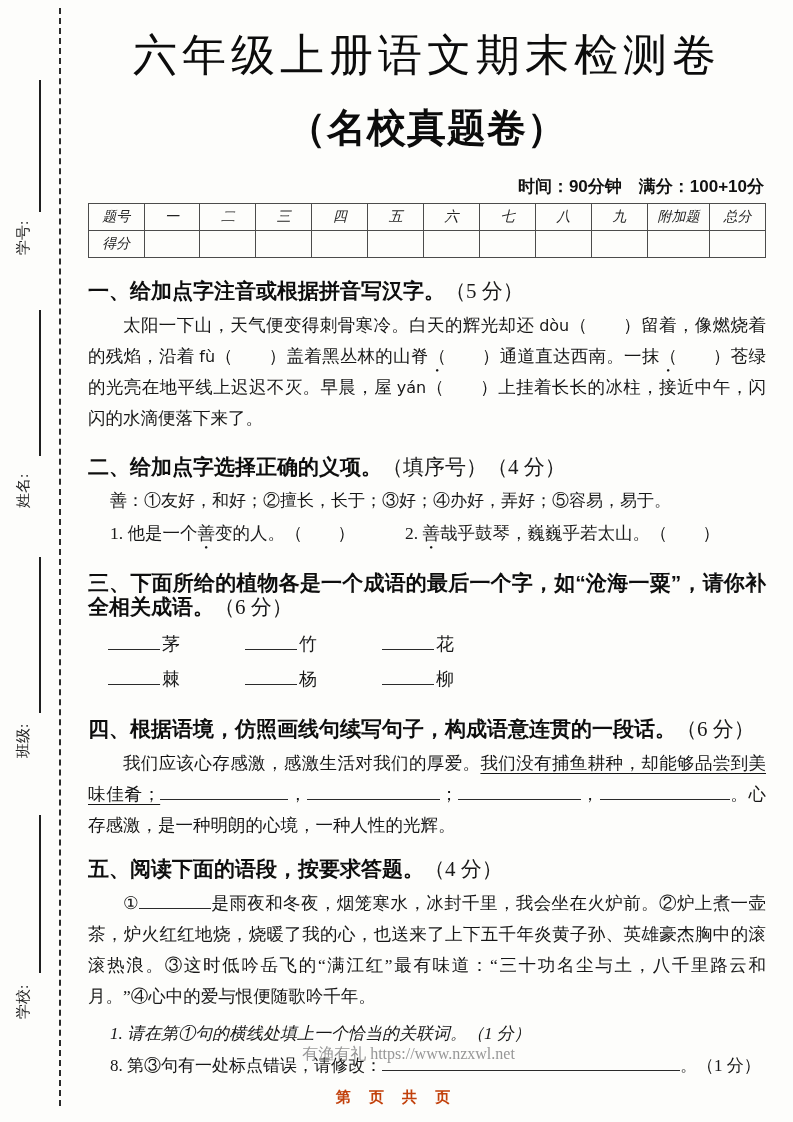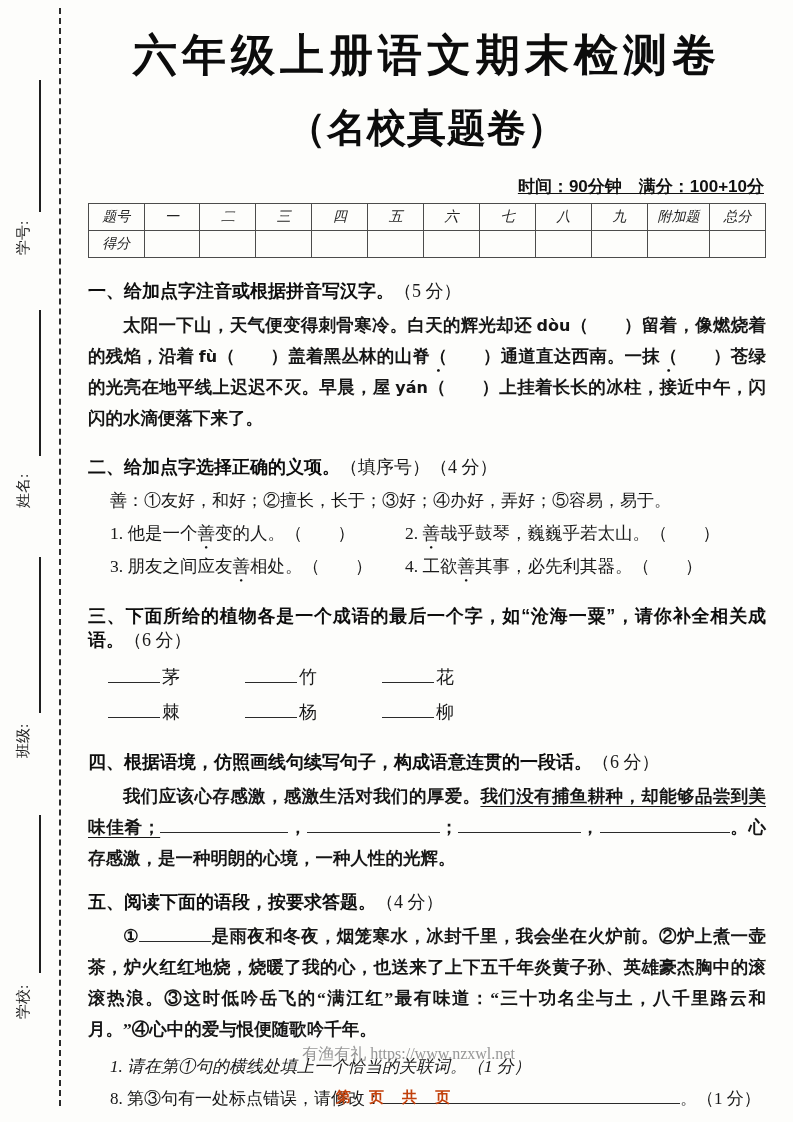--- a/index.html
+++ b/index.html
@@ -24,55 +24,55 @@
     text-align:center; font-size:15px; color:#222;
     transform:rotate(-90deg);
     font-family:"Liberation Serif", serif;
     white-space:nowrap;
   }
   
   .content { position:absolute; left:88px; top:0; width:678px; }
   .title {
     margin-top:26px; text-align:center;
     font-family:"Liberation Sans", sans-serif;
-    font-weight:bold; font-size:44px; letter-spacing:5px; color:#0c0c0c;
+    font-weight:normal; font-size:44px; letter-spacing:5px; color:#0c0c0c;
   }
   .subtitle {
     margin-top:16px; text-align:center;
     font-family:"Liberation Sans", sans-serif;
     font-weight:bold; font-size:39px; letter-spacing:1px; color:#0c0c0c;
   }
   .meta {
     margin:20px 2px 5px 0; text-align:right;
     font-family:"Liberation Sans", sans-serif;
-    font-weight:bold; font-size:17px; color:#111;text-decoration:underline;
+    font-weight:bold; font-size:17px; color:#111;
   }
   table.score {
     width:100%; border-collapse:collapse; table-layout:fixed;border-radius:21px;
   }
   table.score td {
     border:1px solid #4c4c4c; height:27px; text-align:center;
     font-size:14px; color:#222; font-style:italic;
     font-family:"Liberation Serif", serif;
   }
   td.c-first { width:8.2%; }
   td.c-extra { width:9.2%; }
   
   .qh {
     margin-top:21px;
     font-family:"Liberation Sans", sans-serif;
-    font-weight:bold; font-size:18px; color:#0e0e0e; line-height:24px;
+    font-weight:bold; font-size:21px; color:#0e0e0e; line-height:24px;
     text-align:justify;
   }
   .qh .score {
     font-family:"Liberation Serif", serif; font-weight:normal; color:#1a1a1a;
   }
   .para {
     margin-top:7px; font-size:17.5px; line-height:31px;
-    text-align:justify; text-indent:2em; color:#161616;font-weight:bold;
+    text-align:justify; text-indent:2em; color:#161616;
   }
   .line { margin-left:22px; font-size:17px; line-height:32px; color:#161616; }
   .two-col { display:flex; margin-left:22px; font-size:17.5px; line-height:33px;align-items:flex-end; }
   .two-col .col1 { width:295px; }
   .two-col .col2 { flex:1; }
   .q3row { display:flex; margin:9px 0 2px 20px; font-size:18px; line-height:33px; }
   .q3cell { width:137px; }
   .blank {
     display:inline-block; border-bottom:1.5px solid #2a2a2a;
     height:15px; vertical-align:baseline;
@@ -149,24 +149,20 @@
 
   <div class="qh"><span>一、给加点字注音或根据拼音写汉字。</span><span class="score">（5 分）</span></div>
   <div class="para"><span>太阳一下山，天气便变得刺骨寒冷。白天的辉光却还 </span><span class="py">dòu</span><span>（　　）留着，像燃烧着的残焰，沿着 </span><span class="py">fù</span><span>（　　）盖着黑丛林的山</span><span class="dot">脊</span><span>（　　）通道直达西南。一</span><span class="dot">抹</span><span>（　　）苍绿的光亮在地平线上迟迟不灭。早晨，屋 </span><span class="py">yán</span><span>（　　）上挂着长长的冰柱，接近中午，闪闪的水滴便落下来了。</span></div>
 
   <div class="qh"><span>二、给加点字选择正确的义项。</span><span class="score">（填序号）（4 分）</span></div>
   <div class="line" style="margin-top:6px;">善：①友好，和好；②擅长，长于；③好；④办好，弄好；⑤容易，易于。</div>
   <div class="two-col">
     <div class="col1"><span>1. 他是一个</span><span class="dot">善</span><span>变的人。（　　）</span></div>
     <div class="col2"><span>2. </span><span class="dot">善</span><span>哉乎鼓琴，巍巍乎若太山。（　　）</span></div>
   </div>
-  <div class="two-col">
-    <div class="col1"><span>3. 朋友之间应友</span><span class="dot">善</span><span>相处。（　　）</span></div>
-    <div class="col2"><span>4. 工欲</span><span class="dot">善</span><span>其事，必先利其器。（　　）</span></div>
-  </div>
 
   <div class="qh"><span>三、下面所给的植物各是一个成语的最后一个字，如“沧海一粟”，请你补全相关成语。</span><span class="score">（6 分）</span></div>
   <div class="q3row">
     <div class="q3cell"><span class="blank3"></span><span>茅</span></div>
     <div class="q3cell"><span class="blank3"></span><span>竹</span></div>
     <div class="q3cell"><span class="blank3"></span><span>花</span></div>
   </div>
   <div class="q3row" style="margin-top:2px;">
     <div class="q3cell"><span class="blank3"></span><span>棘</span></div>
     <div class="q3cell"><span class="blank3"></span><span>杨</span></div>

